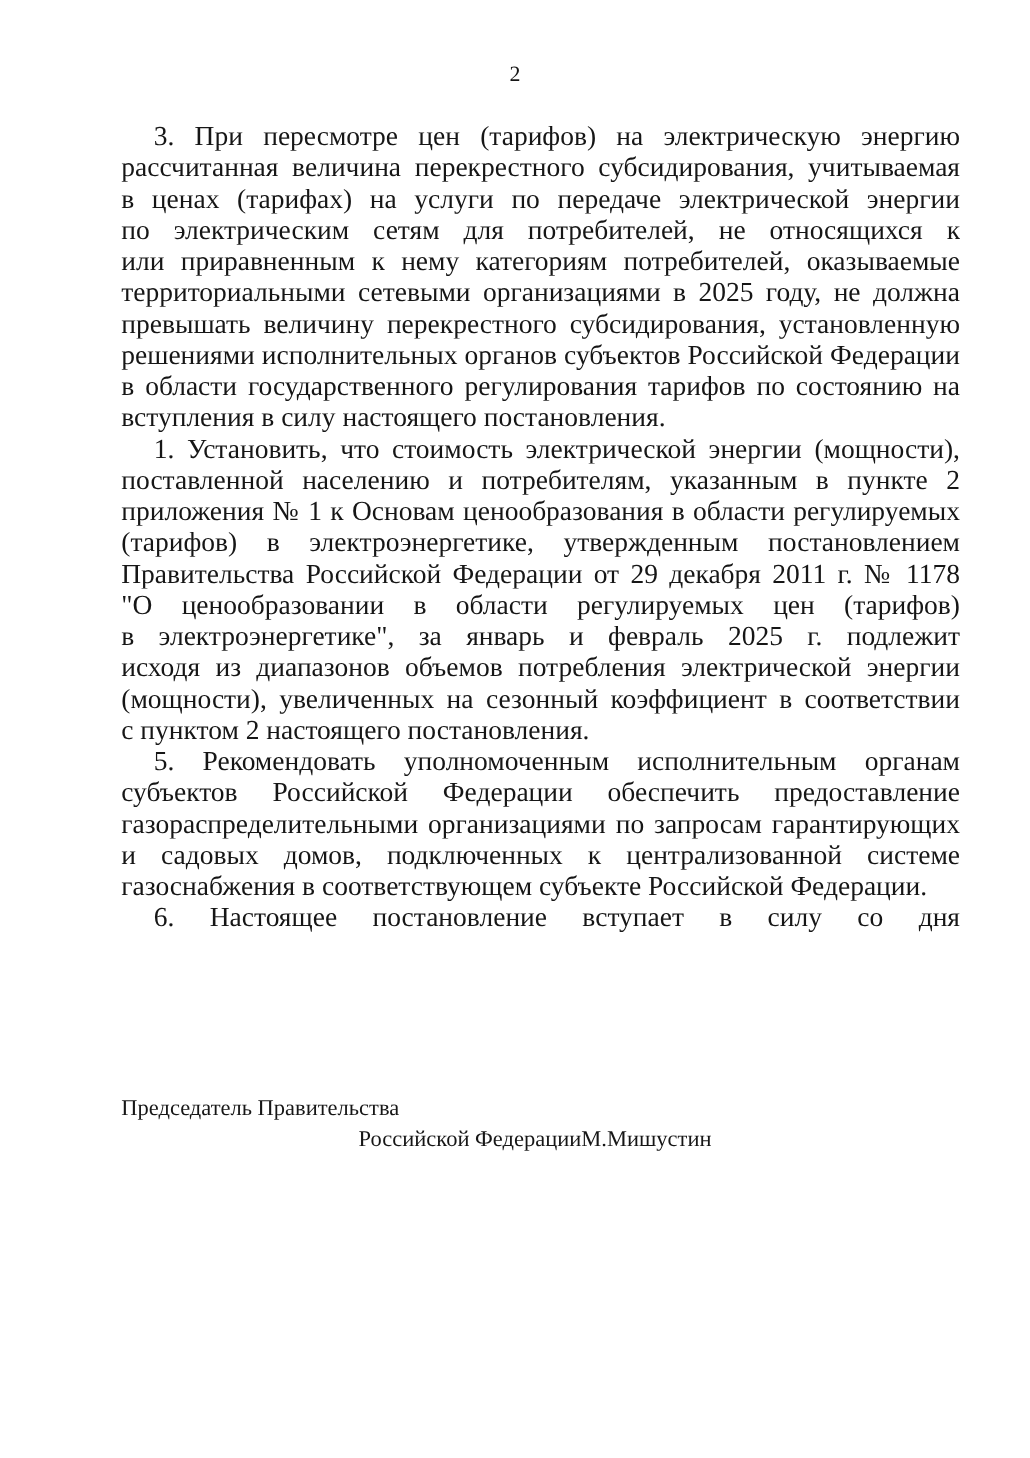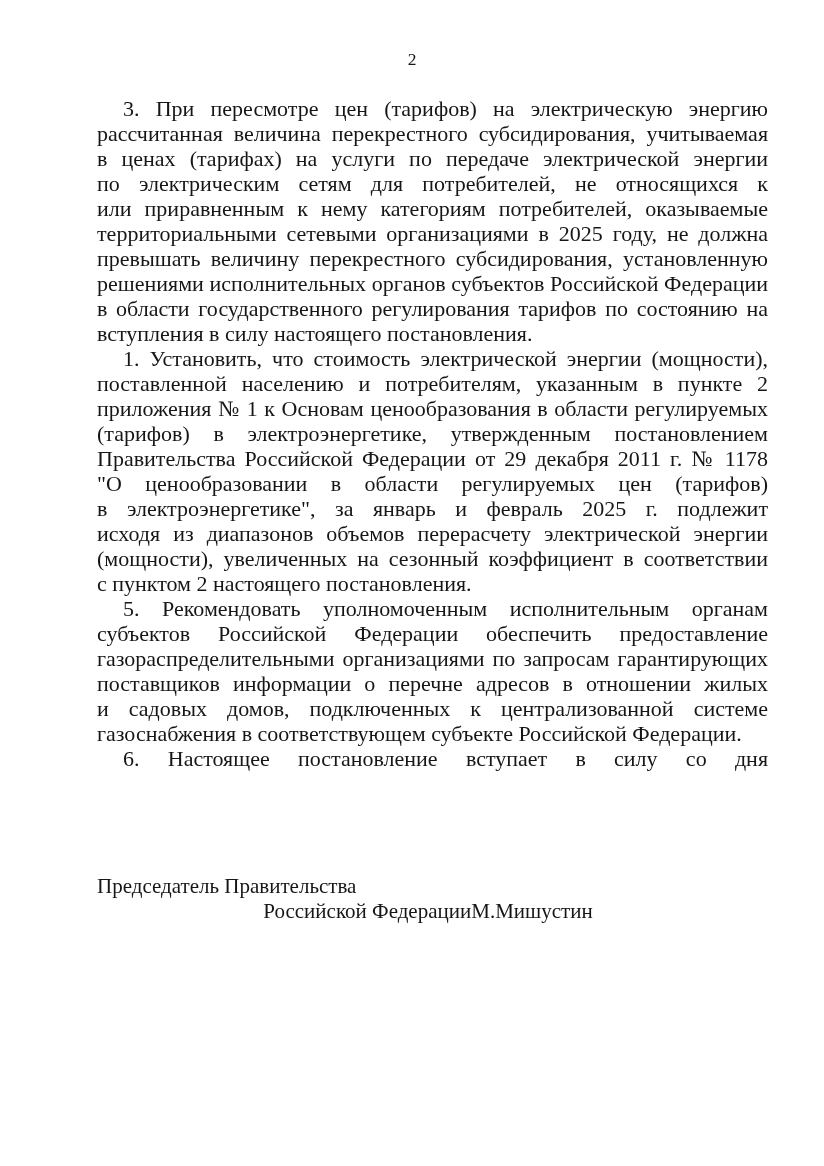--- a/index.html
+++ b/index.html
@@ -53,21 +53,21 @@
   .line.fill::after {
     content: "";
     display: inline-block;
     width: 100%;
   }
   .signature {
     position: absolute;
     top: 874px;
     left: 97px;
     width: 636px;
-    font-size: 21px;
+    font-size: 18px;
   }
   .sig-row1 {
     height: 25px;
     line-height: 25px;
   }
   .sig-row2 {
     height: 25px;
     line-height: 25px;
     display: flex;
     justify-content: center;
@@ -97,29 +97,28 @@
         <div class="line">вступления в силу настоящего постановления.</div>
       </div>
       <div class="paragraph">
         <div class="line indent fill">1. Установить, что стоимость электрической энергии (мощности),</div>
         <div class="line fill">поставленной населению и потребителям, указанным в пункте 2</div>
         <div class="line fill">приложения № 1 к Основам ценообразования в области регулируемых цен</div>
         <div class="line fill">(тарифов) в электроэнергетике, утвержденным постановлением</div>
         <div class="line fill">Правительства Российской Федерации от 29 декабря 2011 г. № 1178</div>
         <div class="line fill">"О ценообразовании в области регулируемых цен (тарифов)</div>
         <div class="line fill">в электроэнергетике", за январь и февраль 2025 г. подлежит перерасчету</div>
-        <div class="line fill">исходя из диапазонов объемов перерасчету электрической энергии</div>
+        <div class="line fill">исходя из диапазонов объемов потребления электрической энергии</div>
         <div class="line fill">(мощности), увеличенных на сезонный коэффициент в соответствии</div>
         <div class="line">с пунктом 2 настоящего постановления.</div>
       </div>
       <div class="paragraph">
         <div class="line indent fill">5. Рекомендовать уполномоченным исполнительным органам</div>
         <div class="line fill">субъектов Российской Федерации обеспечить предоставление</div>
         <div class="line fill">газораспределительными организациями по запросам гарантирующих</div>
-        <div class="line fill">поставщиков информации о перечне адресов в отношении жилых</div>
         <div class="line fill">и садовых домов, подключенных к централизованной системе</div>
         <div class="line">газоснабжения в соответствующем субъекте Российской Федерации.</div>
       </div>
       <div class="paragraph">
         <div class="line indent fill">6. Настоящее постановление вступает в силу со дня</div>
       </div>
     </div>
 
   <div class="signature">
     <div class="sig-row1">Председатель Правительства</div>

